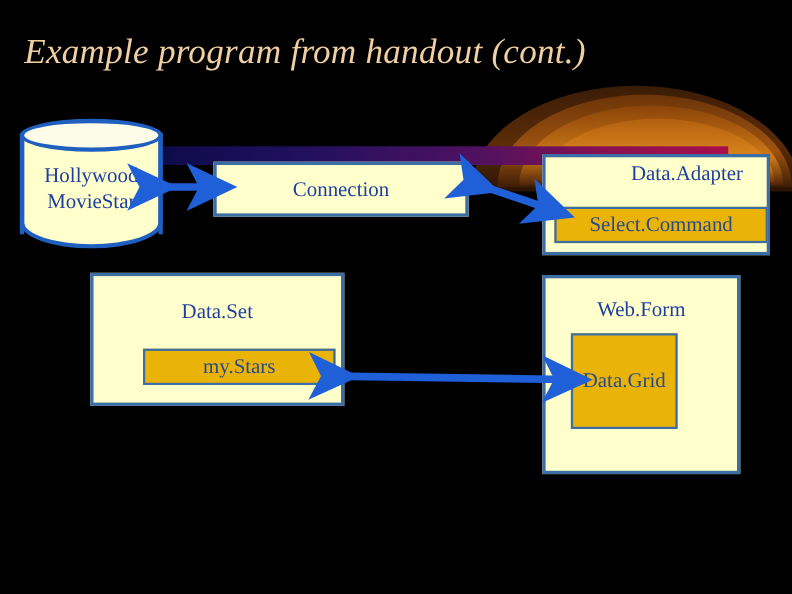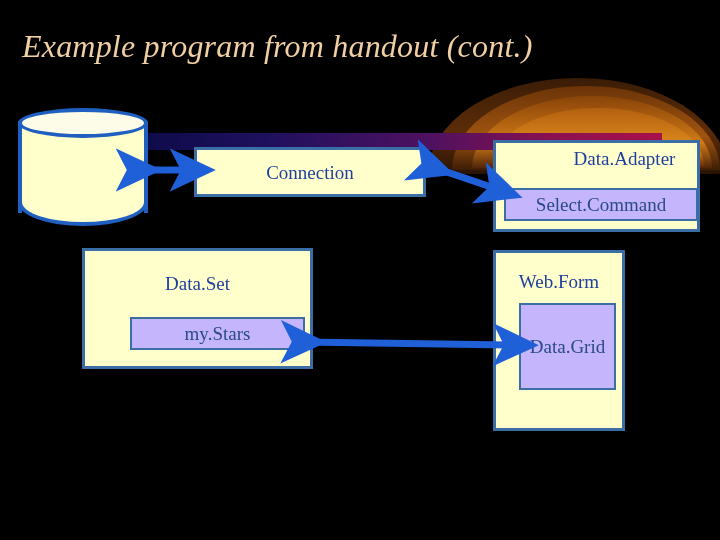--- a/index.html
+++ b/index.html
@@ -72,21 +72,21 @@
   .box-label {
     position: absolute;
     width: 100%;
     text-align: center;
     color: #1f3f9e;
     font-size: 19px;
     white-space: nowrap;
   }
   .inner-box {
     position: absolute;
-    background: #c4b5fd;
+    background: #eab308;
     border: 2px solid #3a6ea5;
     box-sizing: border-box;
     color: #2a4a8a;
     font-size: 19px;
     display: flex;
     align-items: center;
     justify-content: center;
     white-space: nowrap;
     overflow: visible;
   }
@@ -134,21 +134,21 @@
   #connection-label { top: 12px; text-align: center; }
 
   #adapter-box { left: 493px; top: 140px; width: 207px; height: 92px; }
   #adapter-label { top: 5px; margin-left: 28px; }
   #select-command { left: 8px; top: 45px; width: 194px; height: 33px; }
 
   #dataset-box { left: 82px; top: 248px; width: 231px; height: 121px; }
   #dataset-label { top: 22px; }
   #mystars-box { left: 45px; top: 66px; width: 175px; height: 33px; }
 
-  #webform-box { left: 493px; top: 250px; width: 132px; height: 181px; }
+  #webform-box { left: 493px; top: 250px; width: 180px; height: 181px; }
   #webform-label { top: 18px; }
   #datagrid-box { left: 23px; top: 50px; width: 97px; height: 87px; }
 
   
   .arrow-svg { position: absolute; overflow: visible; pointer-events: none; }
 </style>
 </head>
 <body>
 
 <div id="slide">
@@ -159,20 +159,24 @@
   <div class="deco-arc" id="arc4"></div>
   <div id="deco-band"></div>
 
   <div id="title">Example program from handout (cont.)</div>
 
   <div id="cylinder">
     <div id="cyl-body"></div>
     <div id="cyl-side-l"></div>
     <div id="cyl-side-r"></div>
     <div id="cyl-top"></div>
+    <div id="cyl-text">
+      <span>Hollywood</span>
+      <span>MovieStar</span>
+    </div>
   </div>
 
   <div class="box" id="connection-box">
     <div class="box-label" id="connection-label">Connection</div>
   </div>
 
   <div class="box" id="adapter-box">
     <div class="box-label" id="adapter-label">Data.Adapter</div>
     <div class="inner-box" id="select-command">Select.Command</div>
   </div>

